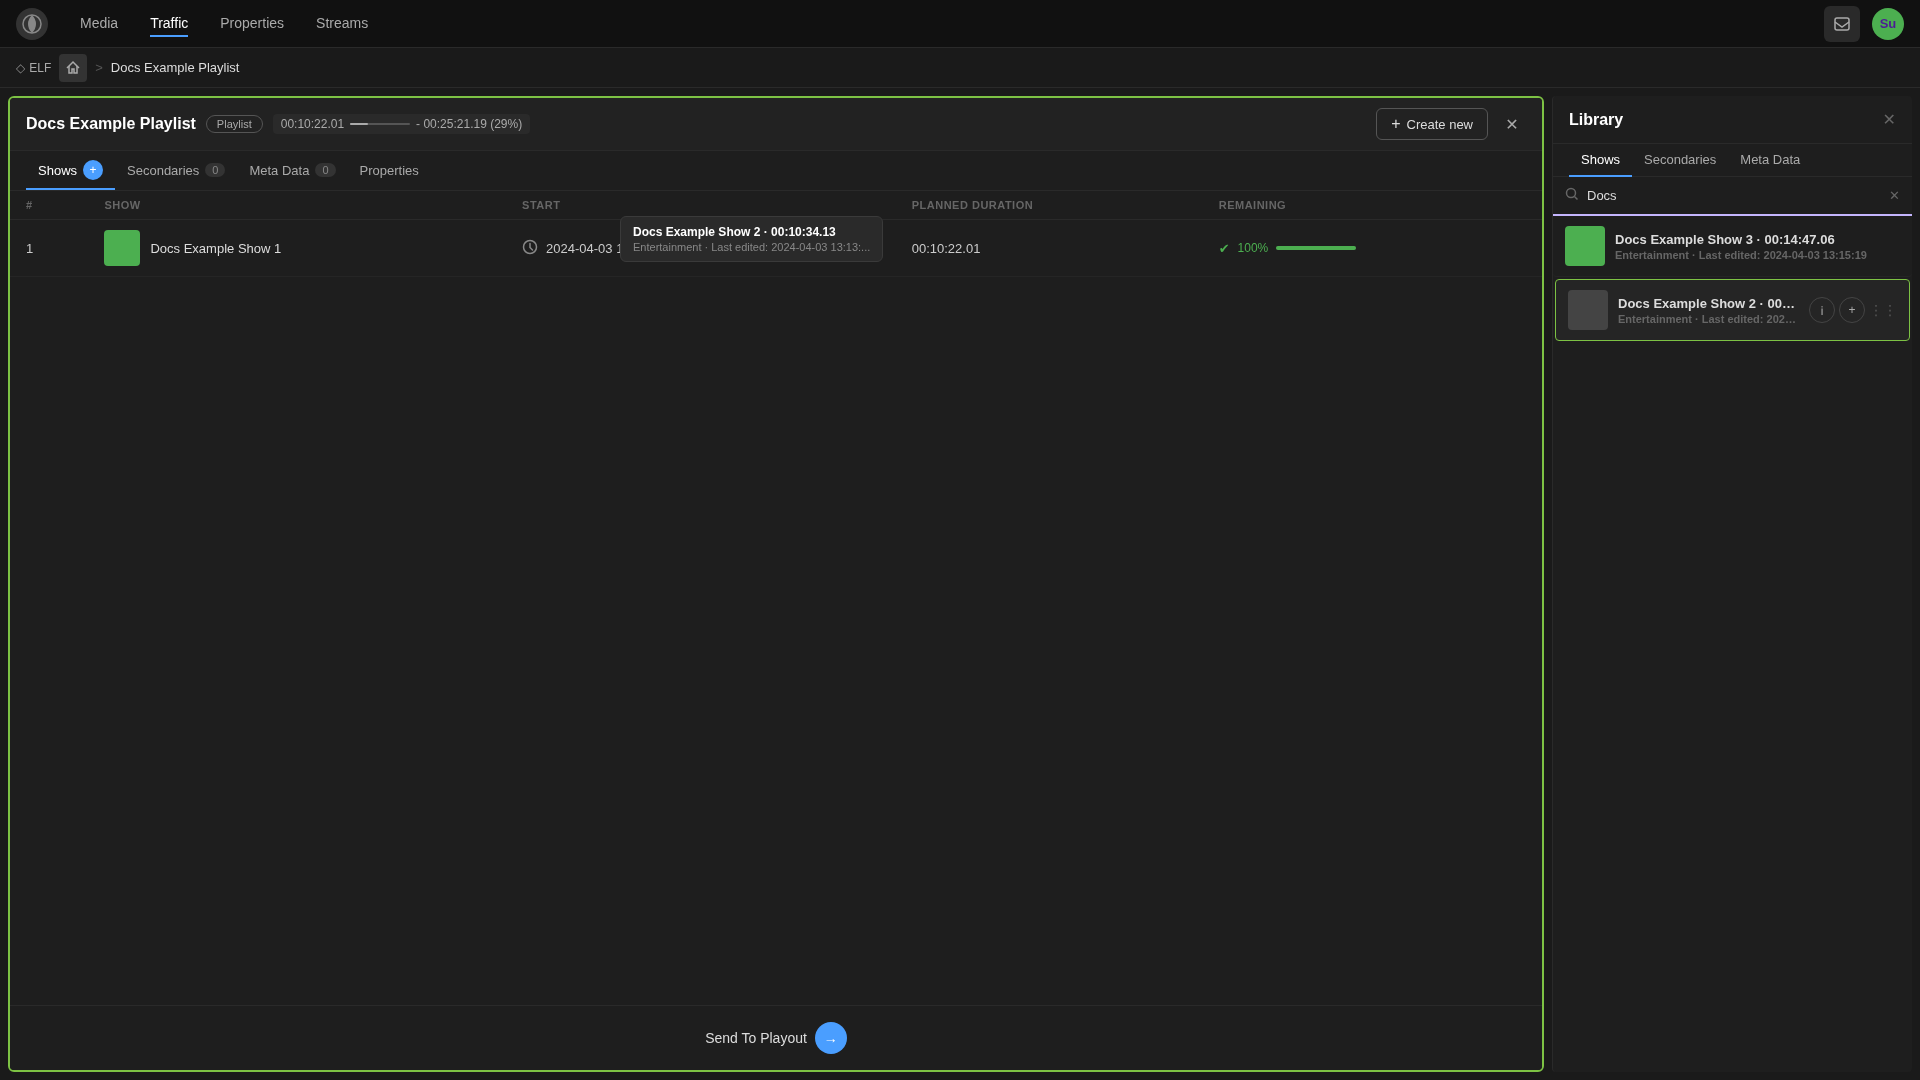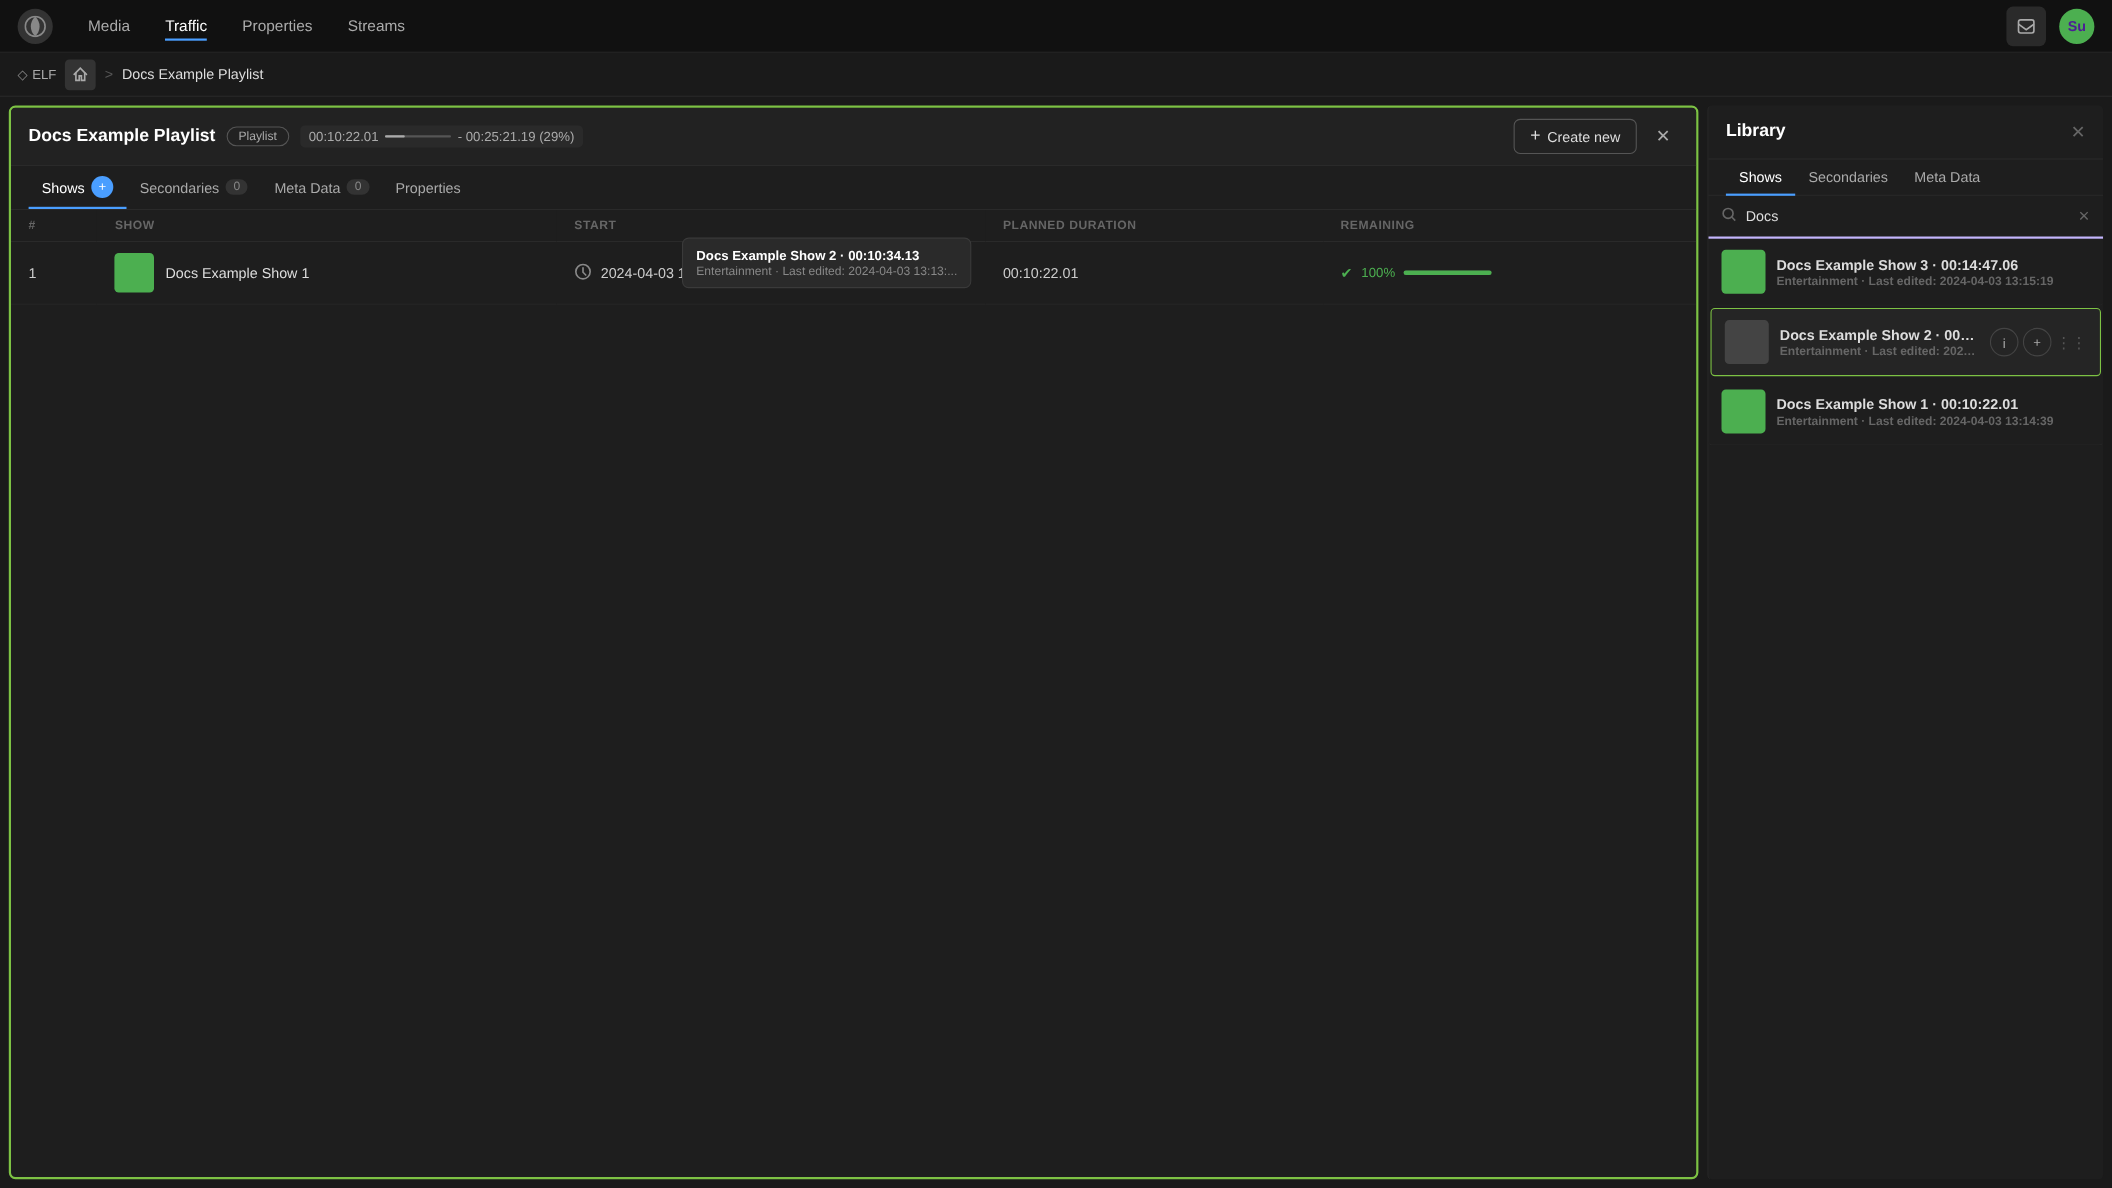--- a/index.html
+++ b/index.html
@@ -566,20 +566,26 @@
   </tr>
           </tbody>
       </table>
     </div>
 
     <div class="drag-tooltip">
       <div class="t-title">Docs Example Show 2 · 00:10:34.13</div>
       <div class="t-meta">Entertainment · Last edited: 2024-04-03 13:13:...</div>
     </div>
 
+    <div class="playlist-footer">
+      <button class="send-playout-btn">
+        <span>Send To Playout</span>
+        <div class="send-playout-icon">→</div>
+      </button>
+    </div>
 
   </div>
 
   <div class="library-panel">
     <div class="library-header">
       <span class="library-title">Library</span>
       <span class="library-close">✕</span>
     </div>
     <div class="library-tabs">
       <div class="lib-tab active">Shows</div>
@@ -611,24 +617,16 @@
       <div class="lib-name">Docs Example Show 2 · 00:10:34.13</div>
       <div class="lib-meta">Entertainment · Last edited: 2024-04-03 13:13:14</div>
     </div>
 
     <div class="lib-actions">
       <button class="lib-action-btn">ℹ</button>
       <button class="lib-action-btn">+</button>
       <span class="lib-drag-btn">⋮⋮</span>
     </div>
   </div>
-        <div class="lib-item">
-    <div class="lib-thumb green" style="background:#4caf50;"></div>
-    <div class="lib-info">
-      <div class="lib-name">Docs Example Show 1 · 00:10:22.01</div>
-      <div class="lib-meta">Entertainment · Last edited: 2024-04-03 13:14:39</div>
-    </div>
-
-  </div>
       </div>
   </div>
 
 </div>
 
 </body></html>

